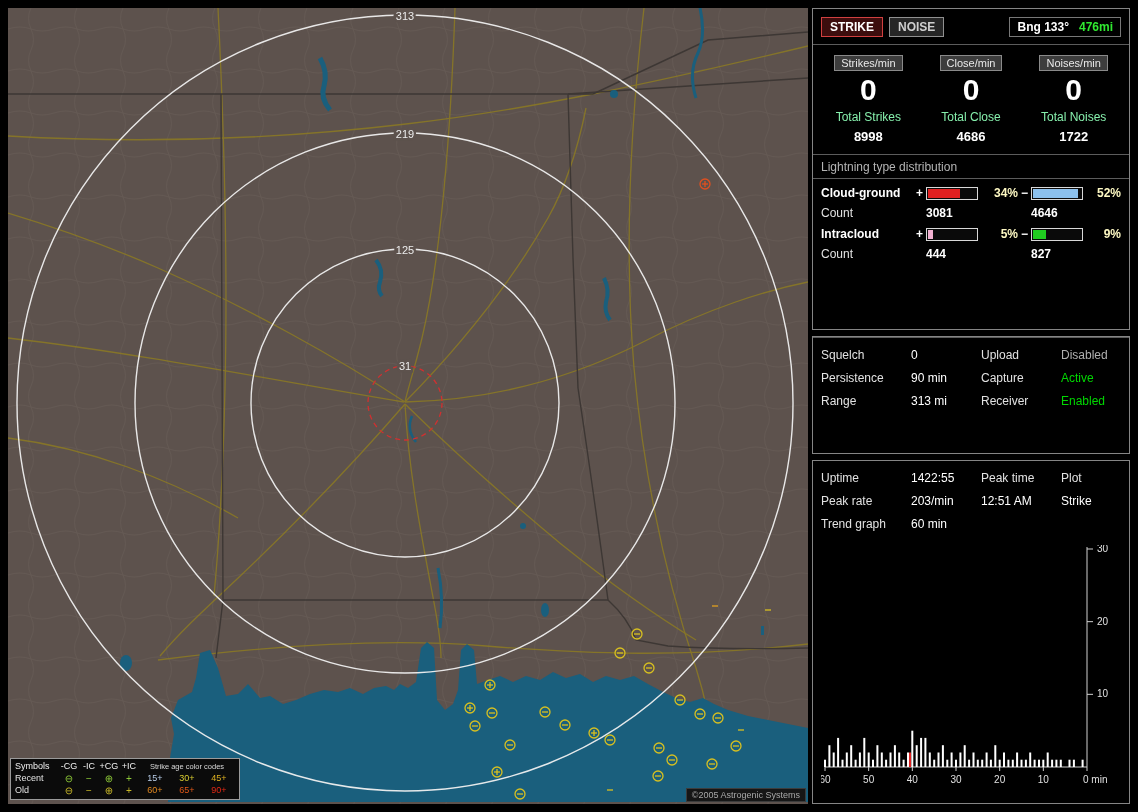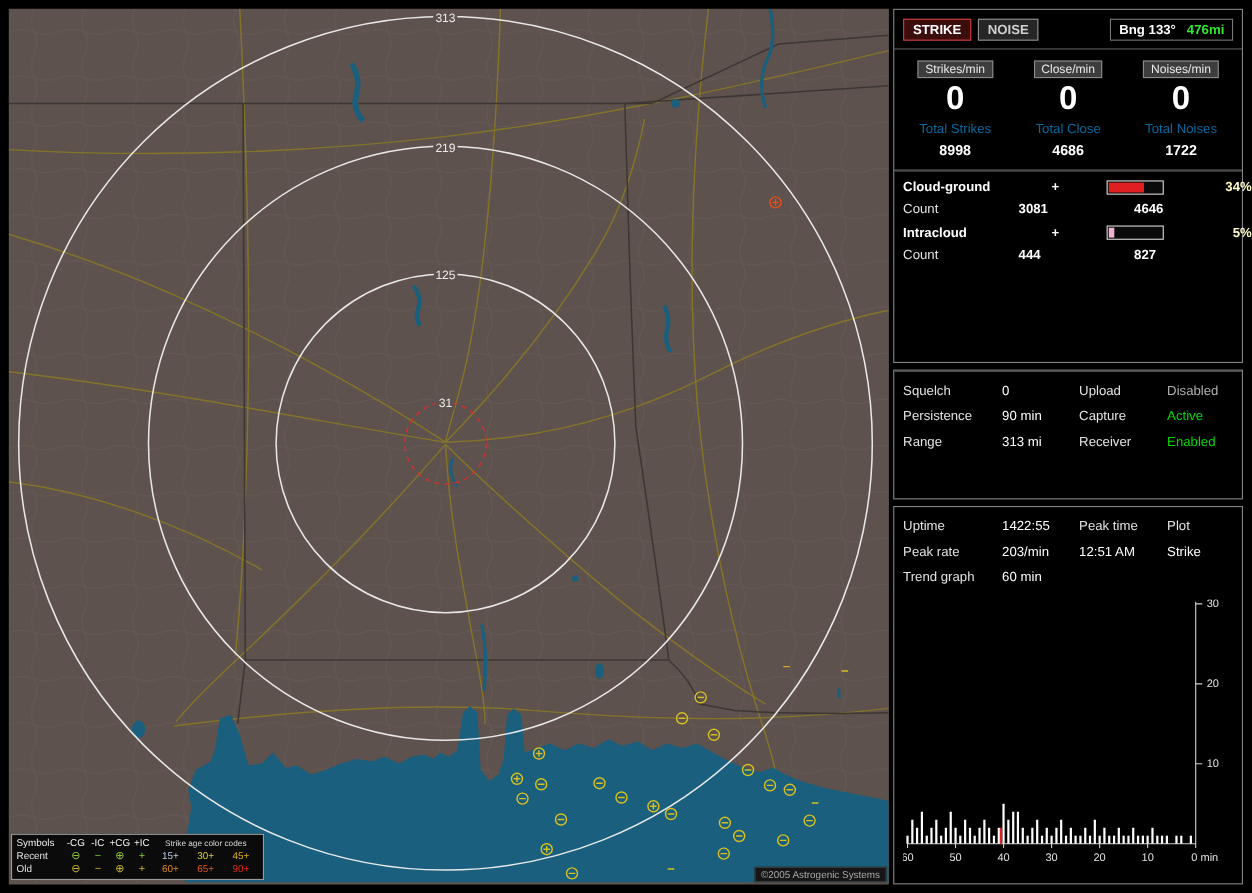--- a/index.html
+++ b/index.html
@@ -39,26 +39,26 @@
            display:flex;gap:10px;font-size:12px;font-weight:bold;color:#fff;white-space:nowrap;}
   .bng-dist{color:#30e830;}
 
   .rates{display:flex;text-align:center;padding:8px 4px 0 4px;}
   .rate-col{flex:1;}
   .rate-chip{display:inline-block;background:#3d3d3d;border:1px solid #8a8a8a;color:#e8e8e8;
              font-size:11px;padding:1px 6px;}
   .rate-val{font-size:30px;font-weight:bold;color:#fff;line-height:1.1;margin-top:2px;}
   .totals{display:flex;text-align:center;padding:4px 4px 10px 4px;}
   .total-col{flex:1;}
-  .total-label{font-size:12px;color:#0369a1;margin-bottom:5px;}
+  .total-label{font-size:12px;color:#86efac;margin-bottom:5px;}
   .total-val{font-size:13px;font-weight:bold;color:#fff;}
 
   .dist-title{color:#b4b4b4;font-size:12px;padding:5px 8px 4px 8px;}
   .dist-row{display:grid;grid-template-columns:92px 13px 52px 40px 13px 52px auto;
-            align-items:center;padding:7px 8px 0 8px;font-size:12px;gap:40px;}
+            align-items:center;padding:7px 8px 0 8px;font-size:12px;}
   .dist-label{font-weight:bold;color:#fff;}
   .sign{text-align:center;color:#fff;font-weight:bold;}
   .bar{height:11px;border:1px solid #d8d8d8;background:#0a0a0a;position:relative;display:block;}
   .bar-fill{position:absolute;left:1px;top:1px;bottom:1px;display:block;}
   .pct{font-weight:bold;color:#fef9c3;padding-left:5px;text-align:right;}
   .count-row{display:grid;grid-template-columns:105px 105px auto;padding:6px 8px 0 8px;
              font-size:12px;color:#e0e0e0;}
   .count-val{color:#fff;font-weight:bold;}
 
   .datetime{color:#00f000;font-weight:bold;font-size:15px;padding:8px 8px 7px 8px;}
@@ -327,20 +327,21 @@
       <div class="total-label">Total Close</div>
       <div class="total-val">4686</div>
     </div>
     <div class="total-col">
       <div class="total-label">Total Noises</div>
       <div class="total-val">1722</div>
     </div>
   </div>
   <div class="hr"></div>
 
+  <div class="dist-title">Lightning type distribution</div>
   <div class="hr"></div>
 
   <div class="dist-row">
     <span class="dist-label">Cloud-ground</span>
     <span class="sign">+</span>
     <span class="bar">
         <span class="bar-fill" style="width: 64%; background: rgb(224, 32, 32);"></span>
       </span>
     <span class="pct">34%</span>
     <span class="sign">−</span>

